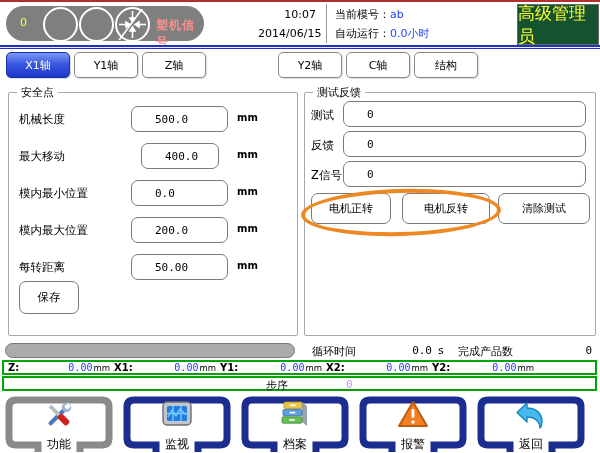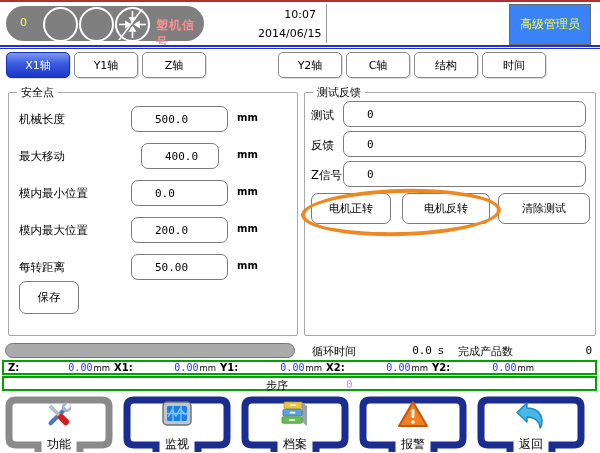--- a/index.html
+++ b/index.html
@@ -11,21 +11,21 @@
   .signal-pill{position:absolute;left:6px;top:4px;width:198px;height:35px;background:#7f7f7f;border-radius:18px;}
   .pill-zero{position:absolute;left:14px;top:10px;color:#ffff33;font-size:11px;}
   .pill-circle{position:absolute;top:1px;width:31px;height:31px;border:2px solid #fff;border-radius:50%;}
   .pill-label{position:absolute;left:150px;top:11px;color:#ff8f8f;font-size:12px;font-weight:bold;letter-spacing:1px;}
   .clock{position:absolute;left:258px;top:3px;width:58px;text-align:right;font-size:11px;color:#000;}
   .clock div{height:19px;line-height:19px;}
   .hdr-divider{position:absolute;left:326px;top:2px;width:1px;height:39px;background:#9a9a9a;}
   .hdr-info{position:absolute;left:335px;top:3px;font-size:11px;color:#000;}
   .hdr-info div{height:19px;line-height:19px;}
   .blue-val{color:#2244ff;}
-  .user-btn{position:absolute;right:9px;top:2px;width:80px;height:39px;background:#3b82f6;color:#ffff33;font-size:12px;display:flex;align-items:center;justify-content:center;border:1px solid #6a6a6a;}
+  .user-btn{position:absolute;right:1px;top:2px;width:80px;height:39px;background:#14532d;color:#ffff33;font-size:17px;display:flex;align-items:center;justify-content:center;border:1px solid #6a6a6a;}
   .hdr-line{position:absolute;left:0;top:43px;width:600px;height:4px;border-top:2px solid #2233bb;border-bottom:1px solid #2233bb;box-sizing:border-box;background:#e8ecff;}
 
   
   .tabs{position:absolute;left:0;top:50px;width:600px;height:26px;}
   .tab{position:absolute;top:0;width:62px;height:24px;background:#fff;border:1px solid #8a8a8a;border-radius:5px;font-size:11px;display:flex;align-items:center;justify-content:center;color:#000;box-shadow:1px 1px 1px rgba(0,0,0,.15);}
   .tab.active{background:linear-gradient(180deg,#7d97f2 0%,#3a5ae0 45%,#1c36c8 100%);color:#fff;border:1px solid #1530a8;}
 
   
   .groupbox{position:absolute;border:1px solid #a8a8a8;border-radius:2px;background:#fff;}
   .legend{position:absolute;top:-8px;left:8px;background:#fff;padding:0 4px;font-size:11px;color:#000;}
@@ -83,32 +83,35 @@
           </g>
         </svg>
       </span>
       <span class="pill-label">塑机信号</span>
     </div>
     <div class="clock">
       <div>10:07</div>
       <div>2014/06/15</div>
     </div>
     <div class="hdr-divider"></div>
+    <div class="hdr-info">
+      <div><span>当前模号：</span><span class="blue-val">ab</span></div>
+      <div><span>自动运行：</span><span class="blue-val">0.0小时</span></div>
+    </div>
     <div class="user-btn">高级管理员</div>
   </div>
   <div class="hdr-line"></div>
 
   <div class="tabs">
     <div class="tab active" style="left:6px">X1轴</div>
     <div class="tab" style="left:74px">Y1轴</div>
     <div class="tab" style="left:142px">Z轴</div>
     <div class="tab" style="left:278px">Y2轴</div>
     <div class="tab" style="left:346px">C轴</div>
     <div class="tab" style="left:414px">结构</div>
-    <div class="tab" style="left:482px">时间</div>
   </div>
 
   <div class="groupbox" style="left:8px;top:90px;width:288px;height:242px;">
     <span class="legend">安全点</span>
 
     <span class="fld-label" style="left:10px;top:19px">机械长度</span>
     <div class="fld" style="left:122px;top:13px;width:97px;height:26px">500.0</div>
     <span class="unit" style="left:228px;top:19px">mm</span>
 
     <span class="fld-label" style="left:10px;top:56px">最大移动</span>

